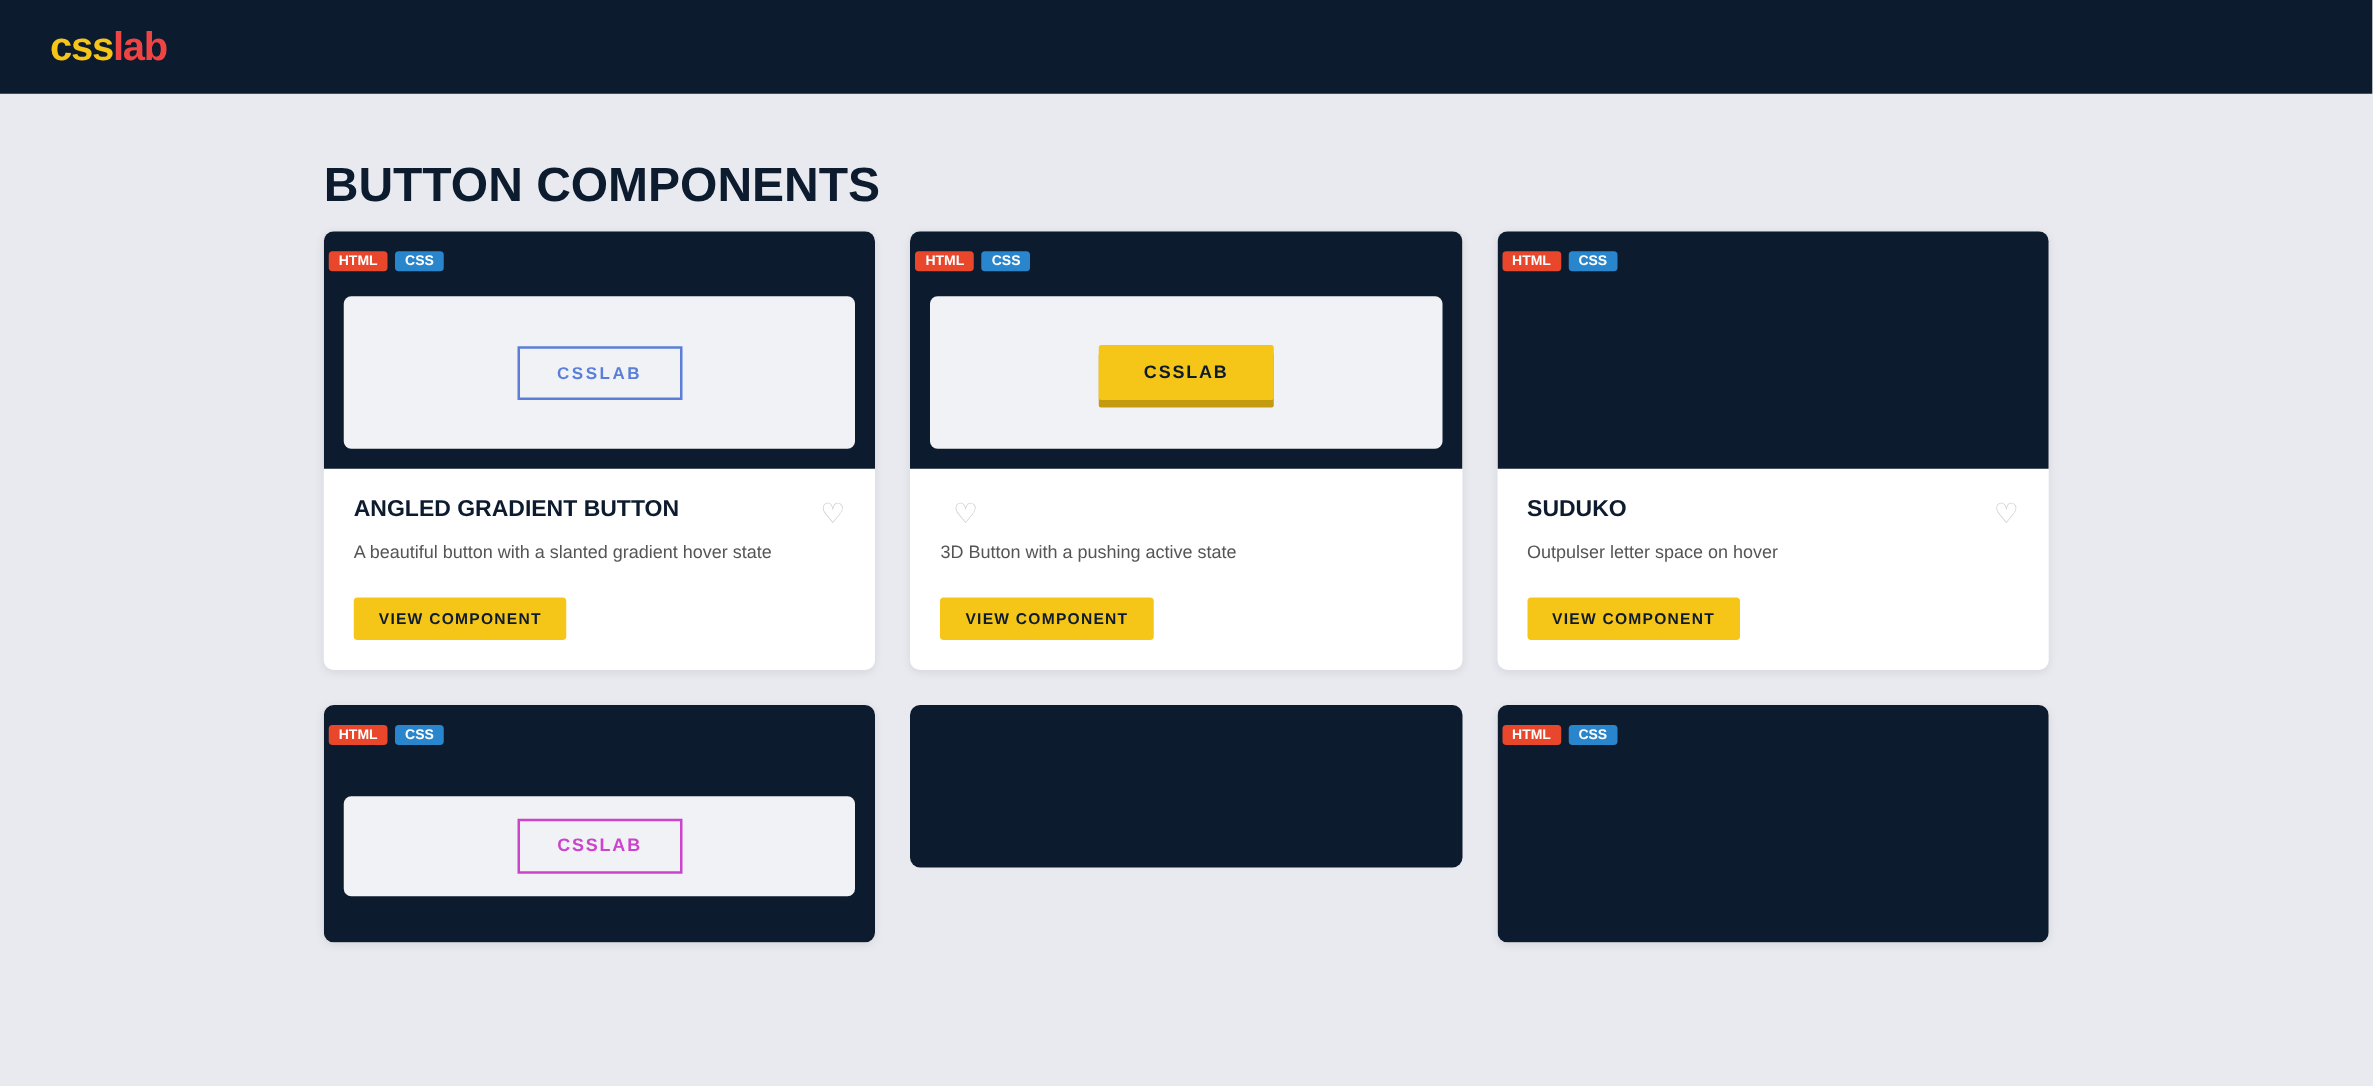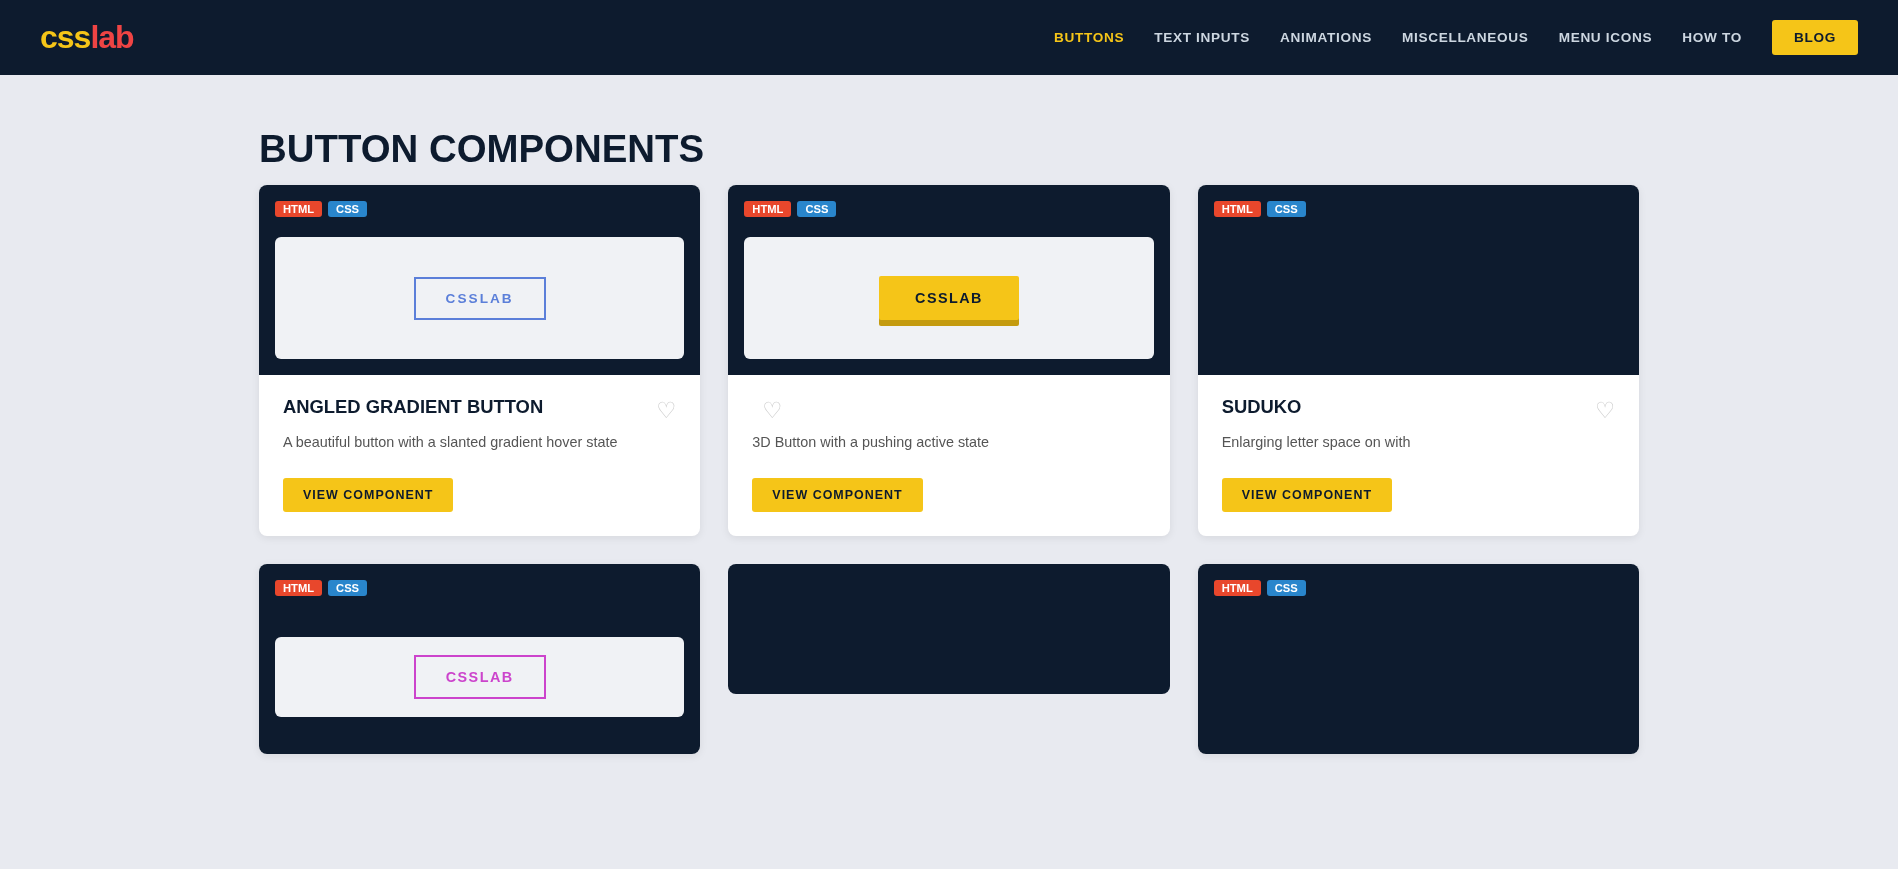--- a/index.html
+++ b/index.html
@@ -105,21 +105,21 @@
       padding: 16px;
       position: relative;
     }
 
     .card-tags {
       display: flex;
       gap: 6px;
       margin-bottom: 10px;
       position: absolute;
       top: 16px;
-      left: 16px;
+      left: 4px;
     }
 
     .tag-html {
       background: #e8472c;
       color: #fff;
       font-size: 0.7rem;
       font-weight: 700;
       padding: 2px 8px;
       border-radius: 3px;
       text-transform: uppercase;
@@ -258,29 +258,20 @@
     }
   </style>
 </head>
 <body>
 
 <header>
   <div class="logo">
     <span class="logo-css">css</span>
       <span class="logo-lab">lab</span>
   </div>
-  <nav>
-    <a href="#" class="nav-link active">BUTTONS</a>
-    <a href="#" class="nav-link">TEXT INPUTS</a>
-    <a href="#" class="nav-link">ANIMATIONS</a>
-    <a href="#" class="nav-link">MISCELLANEOUS</a>
-    <a href="#" class="nav-link">MENU ICONS</a>
-    <a href="#" class="nav-link">HOW TO</a>
-    <a href="#" class="nav-blog-btn">BLOG</a>
-  </nav>
 </header>
 
 <main>
   <h1 class="page-title">BUTTON COMPONENTS</h1>
 
   <div class="cards-grid">
 
     <div class="card">
       <div class="card-preview">
         <div class="card-tags">
@@ -325,21 +316,21 @@
         <div class="card-tags">
           <span class="tag-html">HTML</span>
           <span class="tag-css">CSS</span>
         </div>
       </div>
       <div class="card-body">
         <div class="card-header-row">
           <h3 class="card-title">SUDUKO</h3>
           <span class="heart-icon">♡</span>
         </div>
-        <p class="card-subtitle">Enlarging letter space on with</p>
+        <p class="card-subtitle">Outpulser letter space on hover</p>
         <button class="view-btn">VIEW COMPONENT</button>
       </div>
     </div>
 
     <div class="card">
       <div class="card-preview">
         <div class="card-tags">
           <span class="tag-html">HTML</span>
           <span class="tag-css">CSS</span>
         </div>

